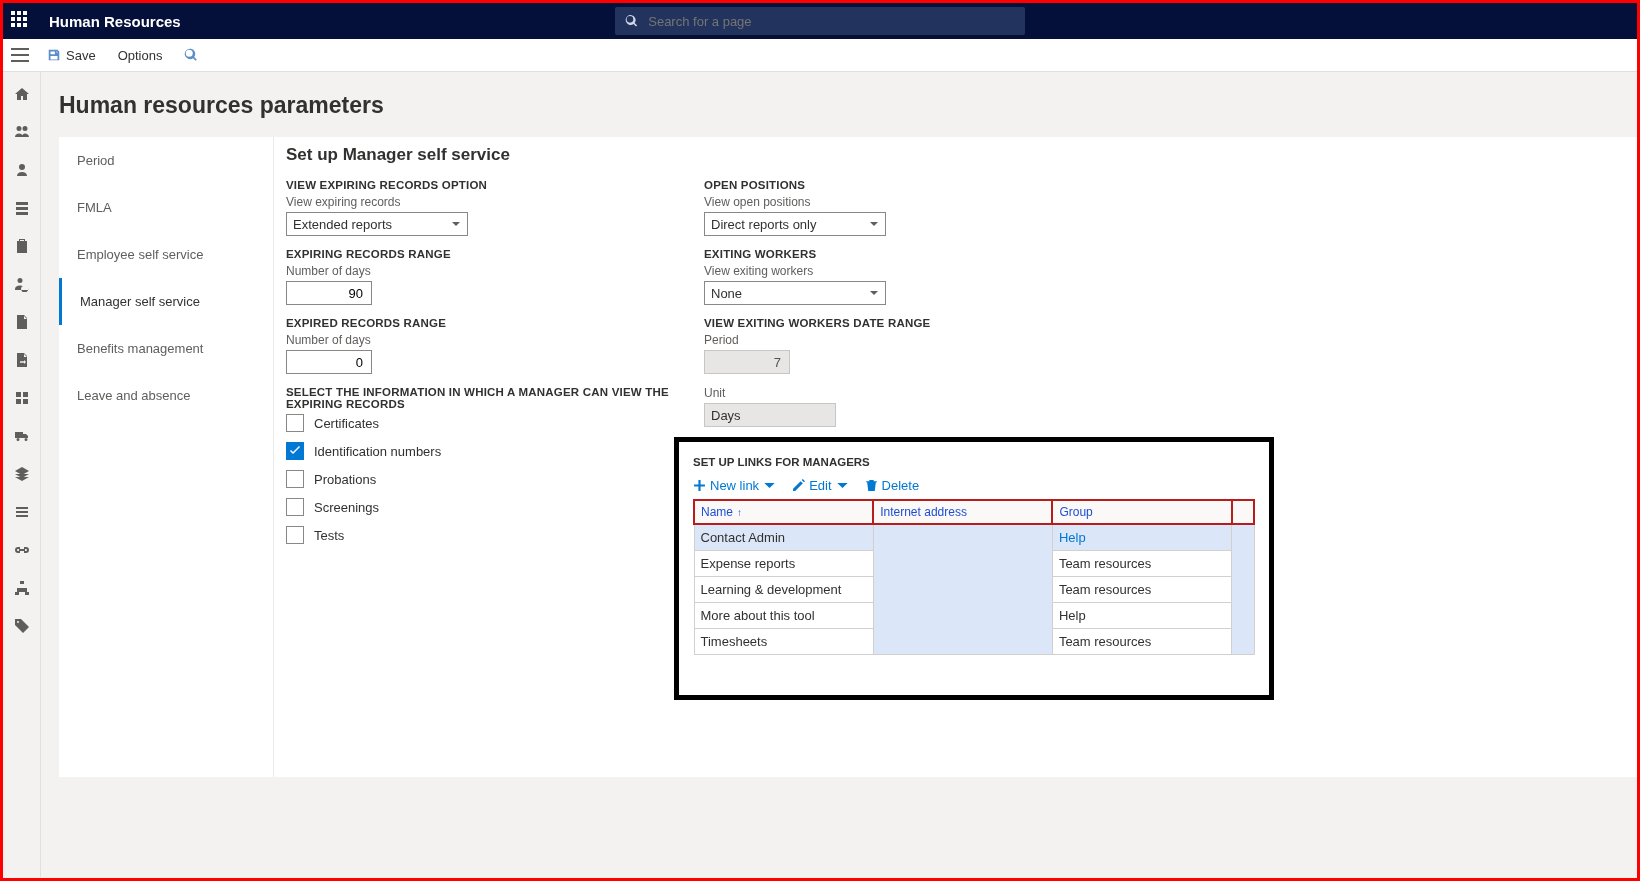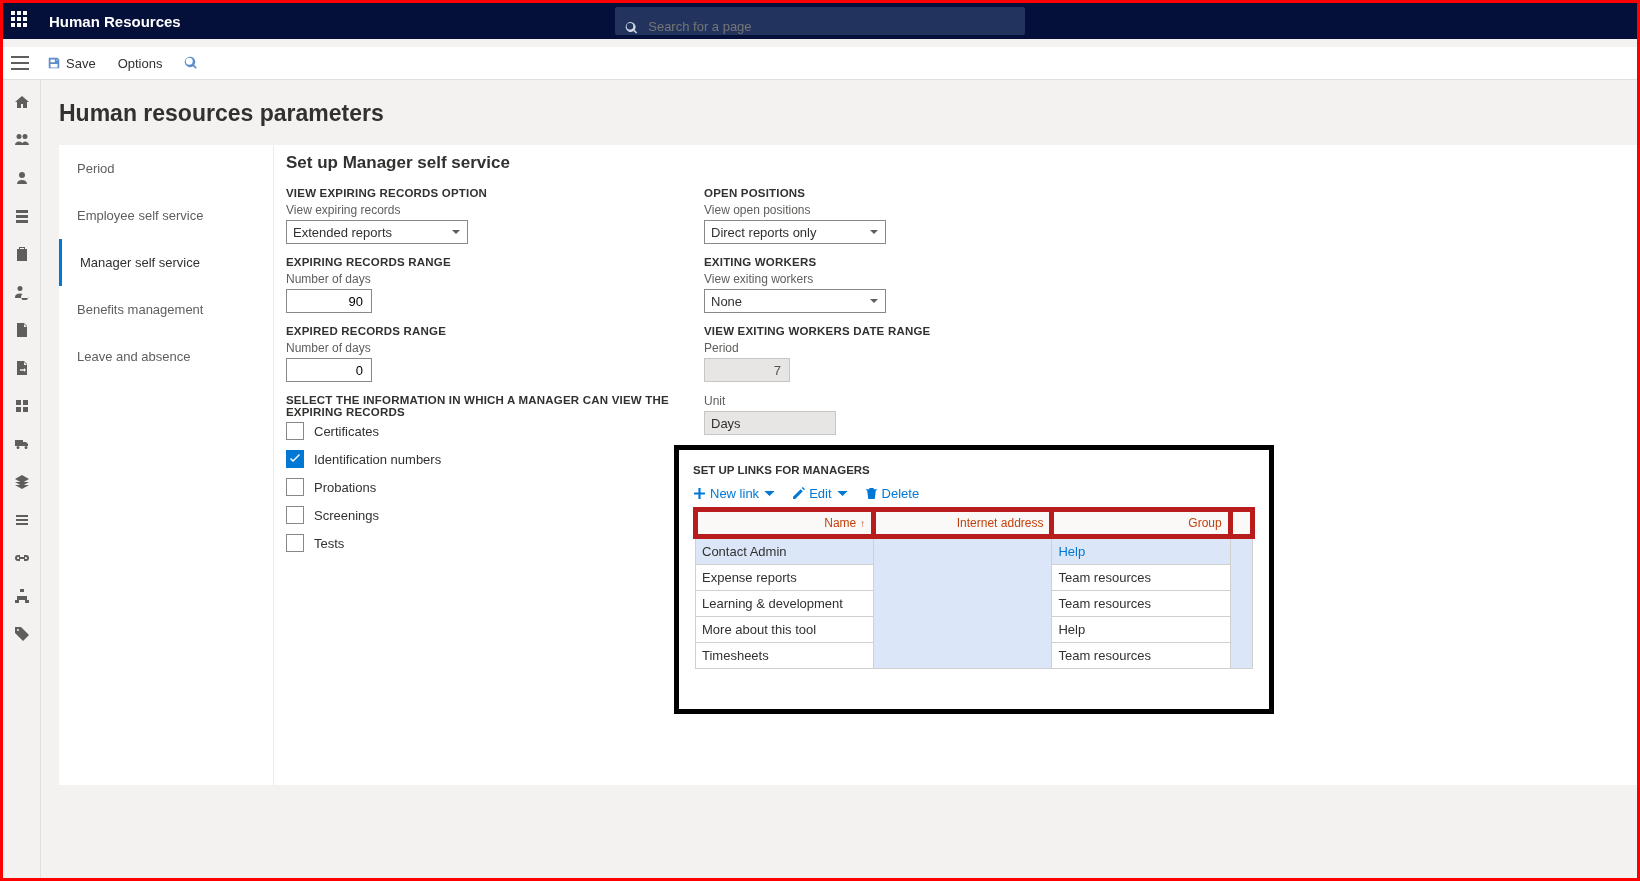--- a/index.html
+++ b/index.html
@@ -38,21 +38,21 @@
   .app-title { font-size: 15px; font-weight: 600; }
   .searchbox {
     position: absolute;
     left: 50%;
     transform: translateX(-50%);
     background: #22335d;
     height: 28px;
     width: 410px;
     border-radius: 2px;
     display: flex;
-    align-items: flex-end;
+    align-items: center;
     padding: 0 10px;
     color: #cfd6e6;
   }
   .searchbox svg { width: 14px; height: 14px; fill: #cfd6e6; margin-right: 8px; }
   .searchbox input {
     background: transparent;
     border: none;
     outline: none;
     color: #cfd6e6;
     font-size: 13px;
@@ -60,21 +60,20 @@
   }
   
   .cmdbar {
     background: #fff;
     height: 33px;
     border-bottom: 1px solid #e1dfdd;
     display: flex;
     align-items: center;
     padding: 0 8px;
     gap: 14px;
-    margin-top: 8px;
   }
   .hamburger {
     width: 18px; height: 14px;
     display: flex; flex-direction: column; justify-content: space-between;
     cursor: pointer;
   }
   .hamburger span { height: 2px; background: #605e5c; }
   .cmd {
     display: flex;
     align-items: center;
@@ -239,25 +238,25 @@
     cursor: pointer;
     font-size: 13px;
   }
   .tbtn svg { width: 13px; height: 13px; fill: #0078d4; }
   table.grid {
     width: 100%;
     border-collapse: collapse;
     font-size: 13px;
   }
   table.grid th {
-    text-align: right;
+    text-align: left;
     font-weight: 400;
-    color: #c2410c;
+    color: #1d4ed8;
     font-size: 12px;
-    border: 5px solid #b91c1c;
+    border: 2px solid #b91c1c;
     padding: 4px 6px;
     background: #faf9f8;
   }
   table.grid td {
     border: 1px solid #d2d0ce;
     padding: 5px 6px;
   }
   table.grid tr.sel td { background: #dbe7f9; }
   table.grid tr.sel td.grplink { color: #0078d4; }
   .redactcell {
@@ -363,20 +362,21 @@
         <path d="M1 7V1h6l8 8-6 6zM4 3a1 1 0 1 0 0 2 1 1 0 0 0 0-2z"></path>
       </svg>
   </div>
 
   <div class="content">
     <h1 class="page-title">Human resources parameters</h1>
 
     <div class="panel">
       <div class="settings-nav">
         <div class="item">Period</div>
+        <div class="item">FMLA</div>
         <div class="item">Employee self service</div>
         <div class="item active">Manager self service</div>
         <div class="item">Benefits management</div>
         <div class="item">Leave and absence</div>
       </div>
 
       <div class="form-area">
         <h2 class="section-title">Set up Manager self service</h2>
 
         <div class="columns">

